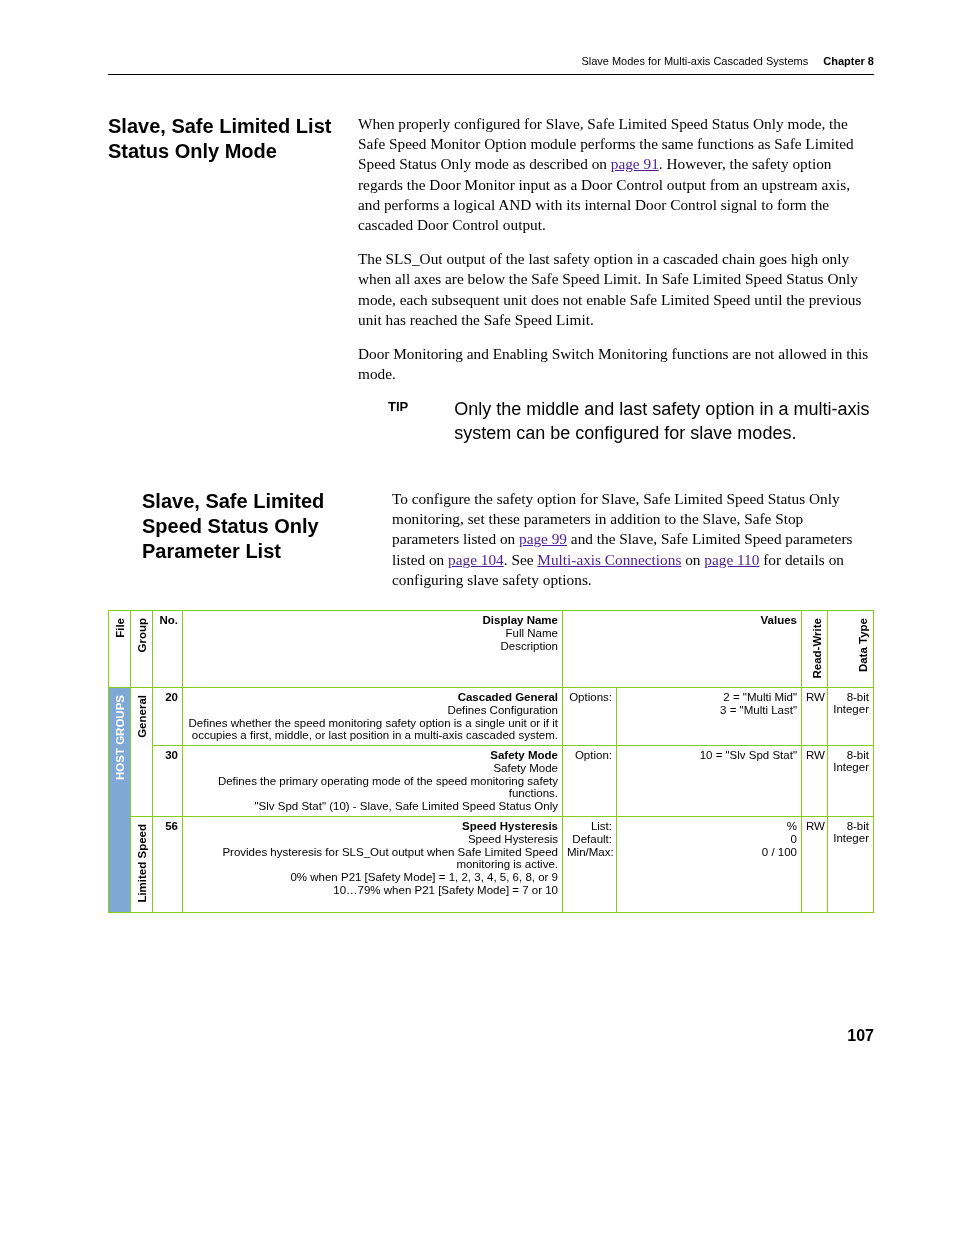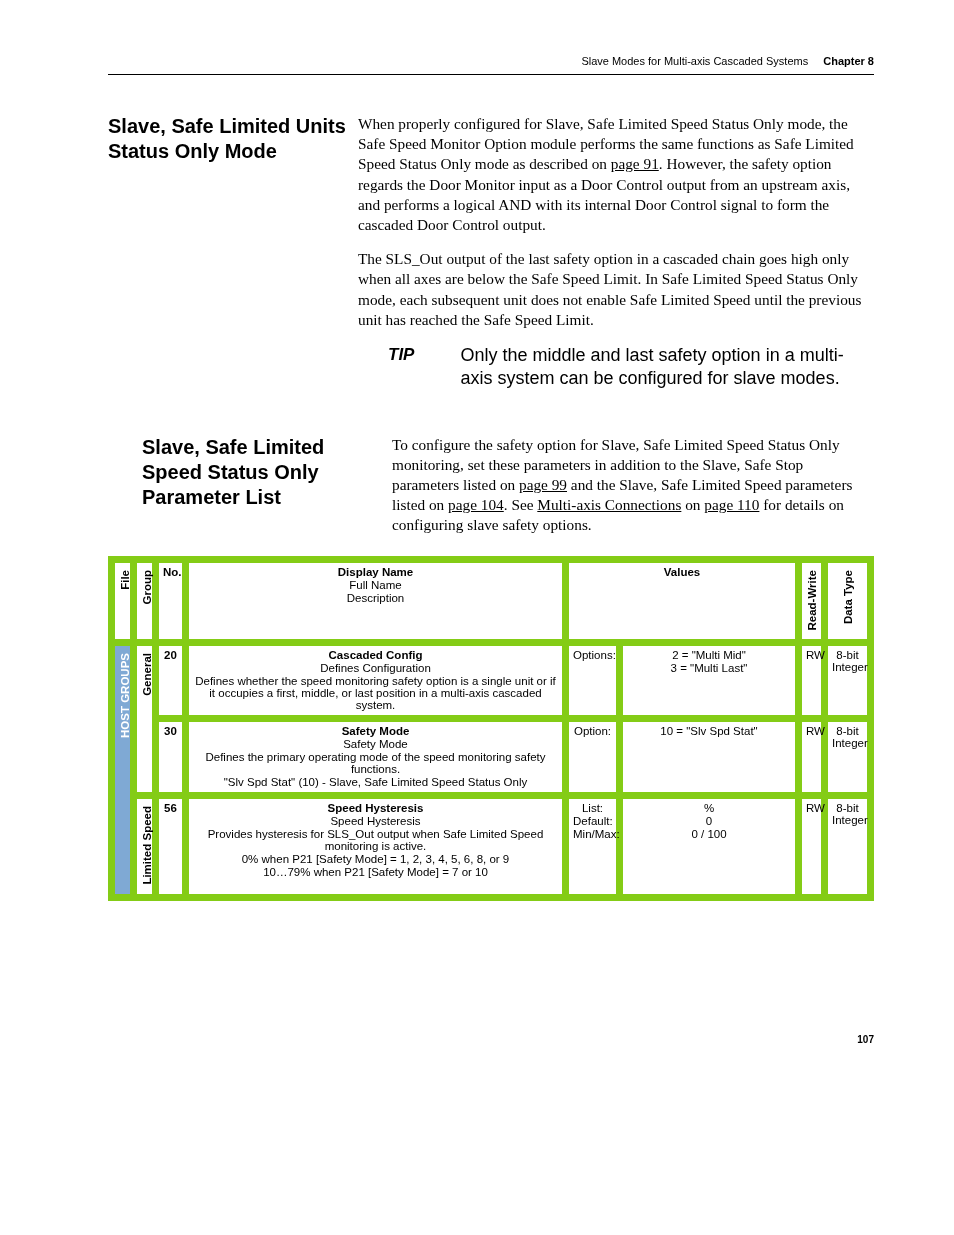--- a/index.html
+++ b/index.html
@@ -58,57 +58,56 @@
   }
   .body-col {
     flex: 1;
     font-size: 15.3px;
     line-height: 1.32;
   }
   .body-col p {
     margin: 0 0 14px 0;
   }
   a.link {
-    color: #000000;
+    color: #4c1d95;
     text-decoration: underline;
   }
   .tip-block {
     display: flex;
     align-items: flex-start;
     margin-top: 2px;
     margin-bottom: 0;
   }
   .tip-label {
     font-family: Arial, Helvetica, sans-serif;
     font-weight: bold;
-    font-size: 17px;
+    font-size: 13px;
     padding-left: 30px;
     padding-right: 46px;
-    font-style: italic;
   }
   .tip-text {
     flex: 1;
     font-family: Arial, Helvetica, sans-serif;
     font-size: 18px;
     line-height: 1.3;
   }
   
   .param-table {
     width: 100%;
     border-collapse: collapse;
     font-family: Arial, Helvetica, sans-serif;
     font-size: 11.5px;
     table-layout: fixed;
     margin-top: 2px;
   }
   .param-table th, .param-table td {
-    border: 7px solid #84cc16;
+    border: 1px solid #84cc16;
     vertical-align: top;
     padding: 3px 4px;
-    text-align: center;
+    text-align: right;
   }
   .param-table th {
     font-weight: bold;
   }
   col.col-file  { width: 22px; }
   col.col-group { width: 22px; }
   col.col-no    { width: 30px; }
   col.col-dn    { width: 380px; }
   col.col-valL  { width: 54px; }
   col.col-valR  { }
@@ -141,44 +140,45 @@
     font-family: Arial, Helvetica, sans-serif;
     font-size: 11px;
     text-align: center;
   }
   .page-num {
     position: absolute;
     bottom: 60px;
     right: 80px;
     font-family: Arial, Helvetica, sans-serif;
     font-weight: bold;
-    font-size: 10px;
+    font-size: 16px;
     text-align: center;
   }
   .nowrap { white-space: nowrap; }
 </style>
 </head>
 <body>
 
 <div class="page">
   <div class="running-head">
     <span>Slave Modes for Multi-axis Cascaded Systems</span>
     <span class="chapter">Chapter 8</span>
   </div>
   <div class="header-line"></div>
 
   <div class="content">
 
     <div class="two-col">
-      <div class="side-heading">Slave, Safe Limited Units Status Only Mode</div>
+      <div class="side-heading">Slave, Safe Limited List Status Only Mode</div>
       <div class="body-col">
         <p>
           <span>When properly configured for Slave, Safe Limited Speed Status Only mode, the Safe Speed Monitor Option module performs the same functions as Safe Limited Speed Status Only mode as described on </span><a class="link" href="#">page 91</a><span>. However, the safety option regards the Door Monitor input as a Door Control output from an upstream axis, and performs a logical AND with its internal Door Control signal to form the cascaded Door Control output.</span>
         </p>
         <p>The SLS_Out output of the last safety option in a cascaded chain goes high only when all axes are below the Safe Speed Limit. In Safe Limited Speed Status Only mode, each subsequent unit does not enable Safe Limited Speed until the previous unit has reached the Safe Speed Limit.</p>
+        <p>Door Monitoring and Enabling Switch Monitoring functions are not allowed in this mode.</p>
         <div class="tip-block">
           <div class="tip-label">TIP</div>
           <div class="tip-text">Only the middle and last safety option in a multi-axis system can be configured for slave modes.</div>
         </div>
       </div>
     </div>
 
     <div class="two-col" style="margin-top:44px; margin-bottom:6px;margin-left:34px;">
       <div class="side-heading">Slave, Safe Limited Speed Status Only Parameter List</div>
       <div class="body-col">
@@ -217,21 +217,21 @@
         </tr>
       </thead>
       <tbody>
 
         <tr>
           <td rowspan="3" class="vtxt-cell host-groups"><span class="vtxt">HOST GROUPS</span></td>
           <td rowspan="2" class="vtxt-cell"><span class="vtxt">General</span></td>
           <td><b>20</b></td>
           <td>
             <div class="cell-stack">
-              <div class="dn-line1">Cascaded Config</div>
+              <div class="dn-line1">Cascaded General</div>
               <div>Defines Configuration</div>
               <div>Defines whether the speed monitoring safety option is a single unit or if it occupies a first, middle, or last position in a multi-axis cascaded system.</div>
             </div>
           </td>
           <td>Options:</td>
           <td>
             <div class="cell-stack">
               <div class="nowrap">2 = "Multi Mid"</div>
               <div class="nowrap">3 = "Multi Last"</div>
             </div>

